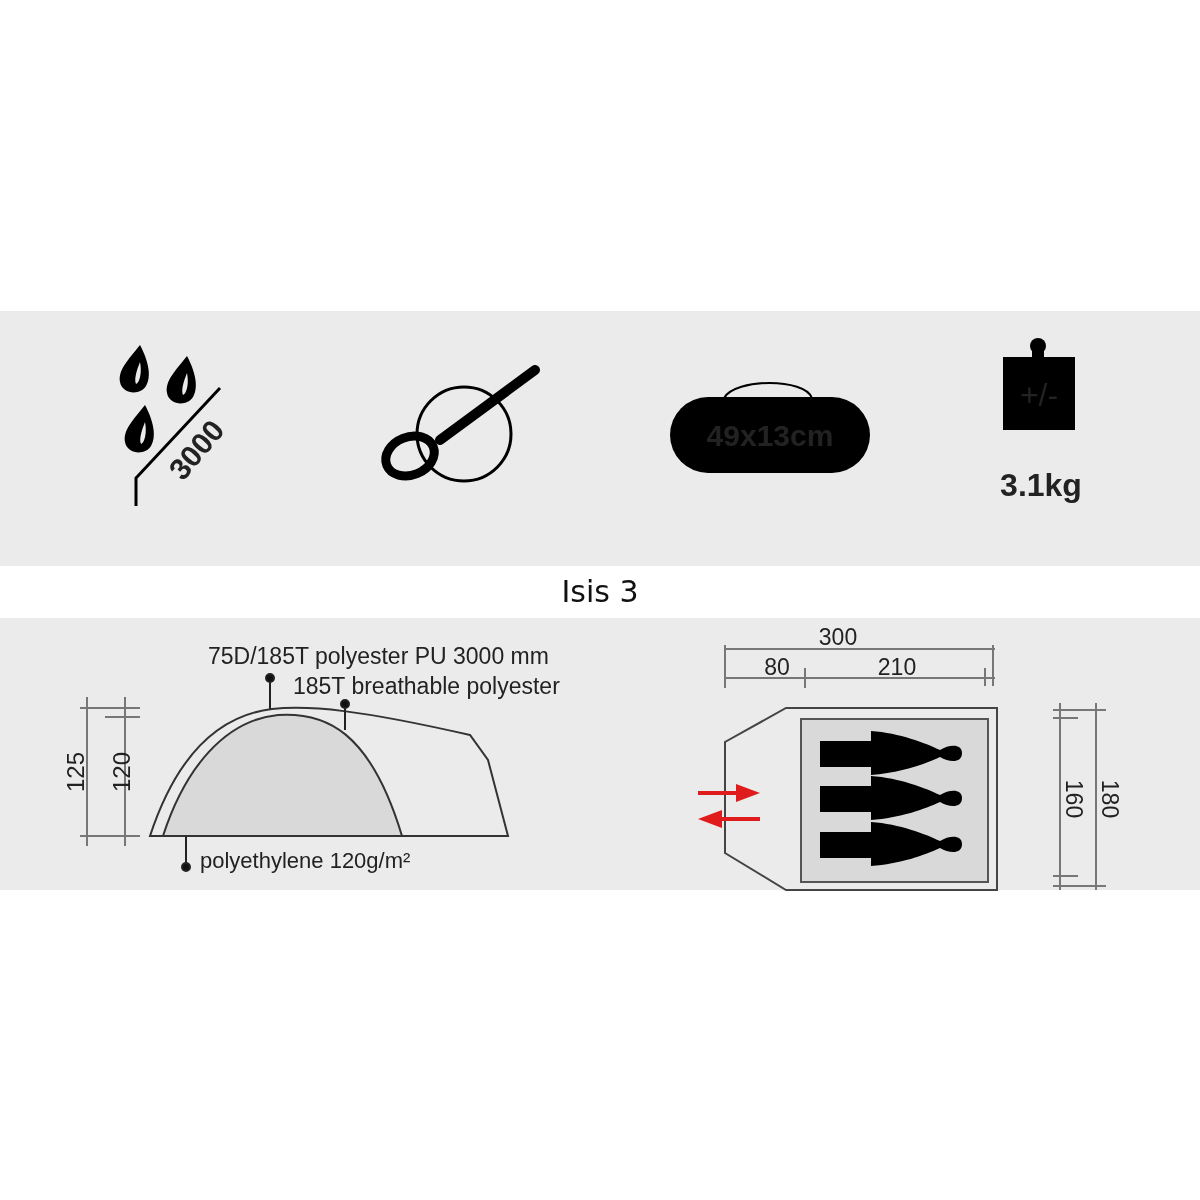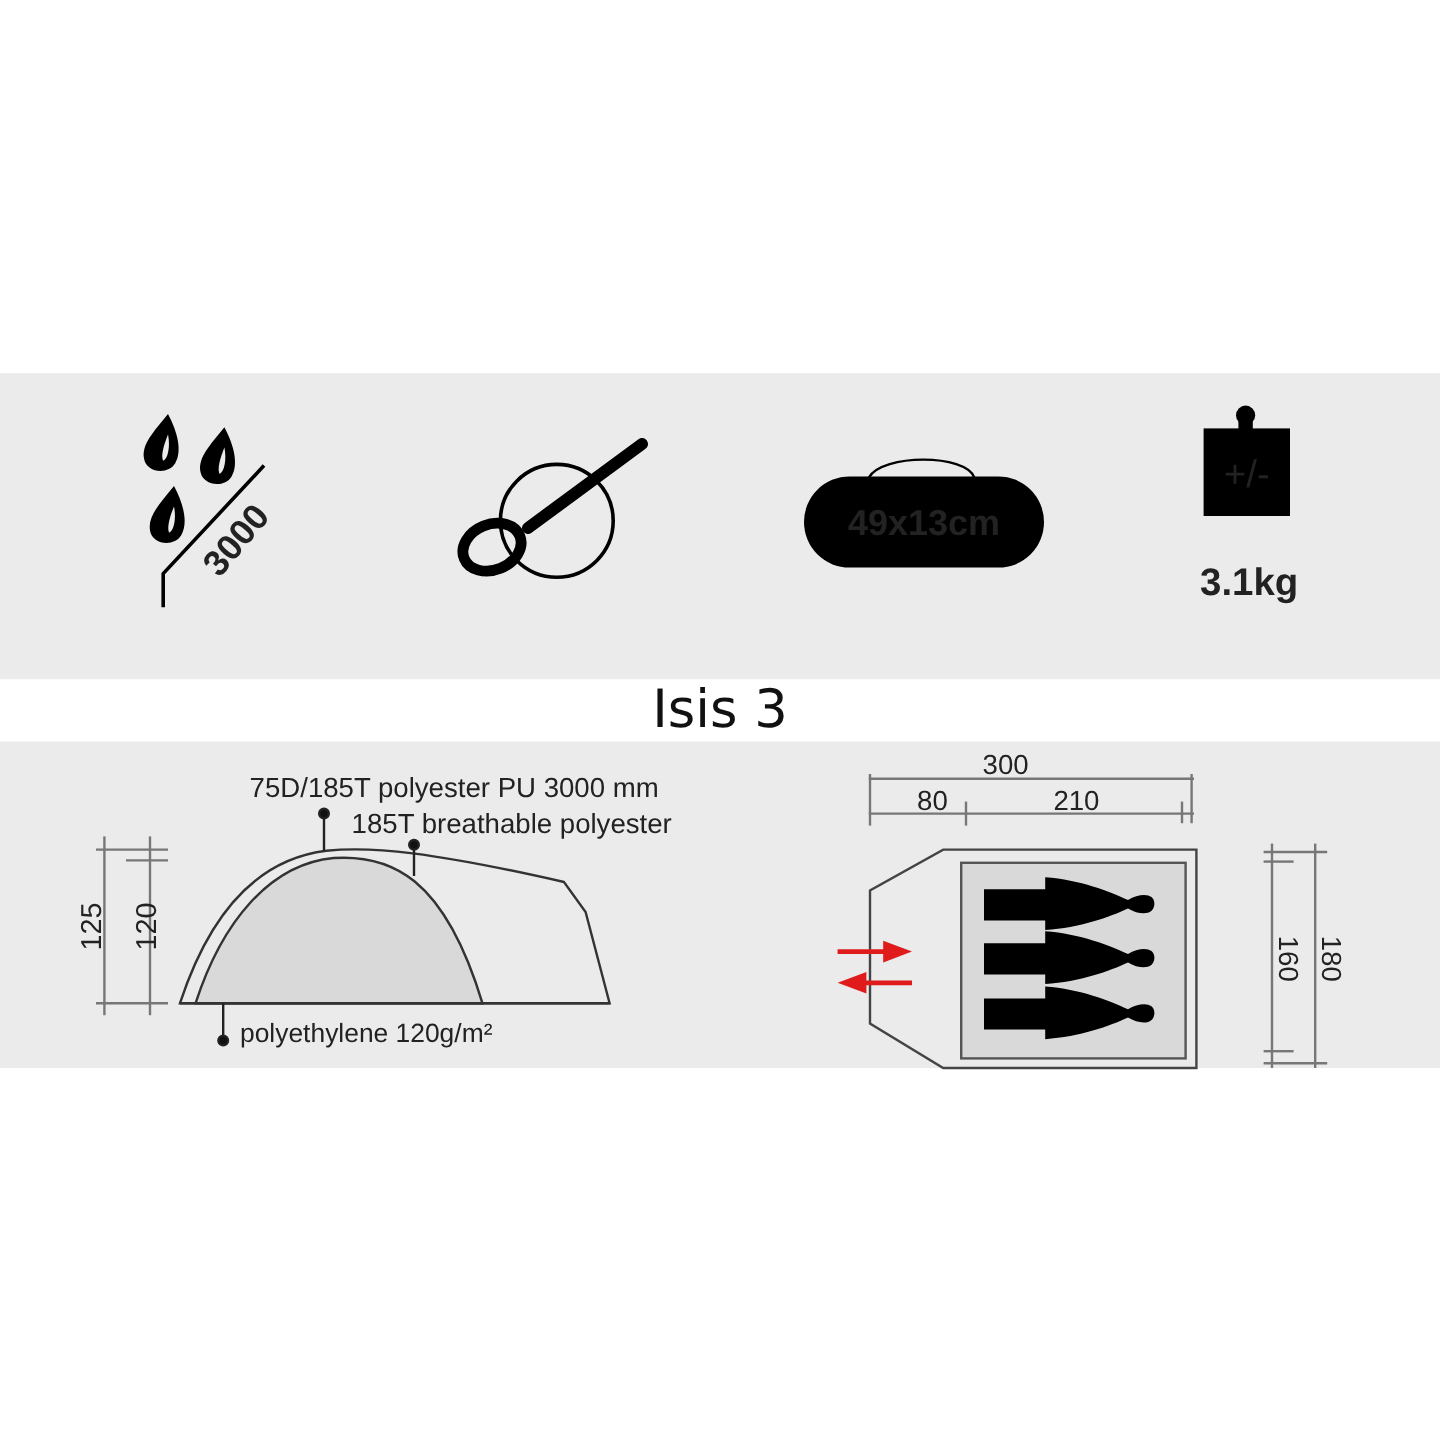--- a/index.html
+++ b/index.html
@@ -5,21 +5,21 @@
   html, body { margin: 0; padding: 0; }
   body {
     width: 1200px; height: 1200px; background: #ffffff; position: relative; overflow: hidden;
     font-family: "Liberation Sans", sans-serif;
   }
   .band { position: absolute; left: 0; width: 1200px; background: #ebebeb; }
   .band-top { top: 311px; height: 255px; }
   .band-bottom { top: 618px; height: 272px; }
   .title {
     position: absolute; top: 566px; left: 0; width: 1200px; height: 52px;
-    text-align: center; font-family: "DejaVu Sans", sans-serif; font-size: 44px; line-height: 52px; color: #111;
+    text-align: center; font-family: "DejaVu Sans", sans-serif; font-size: 30px; line-height: 52px; color: #111;
   }
   svg { position: absolute; left: 0; top: 0; }
   .lbl { font-family: "Liberation Sans", sans-serif; fill: #222; }
 </style>
 </head>
 <body>
 
 <div class="band band-top"></div>
 <div class="band band-bottom"></div>
 <div class="title">Isis 3</div>

